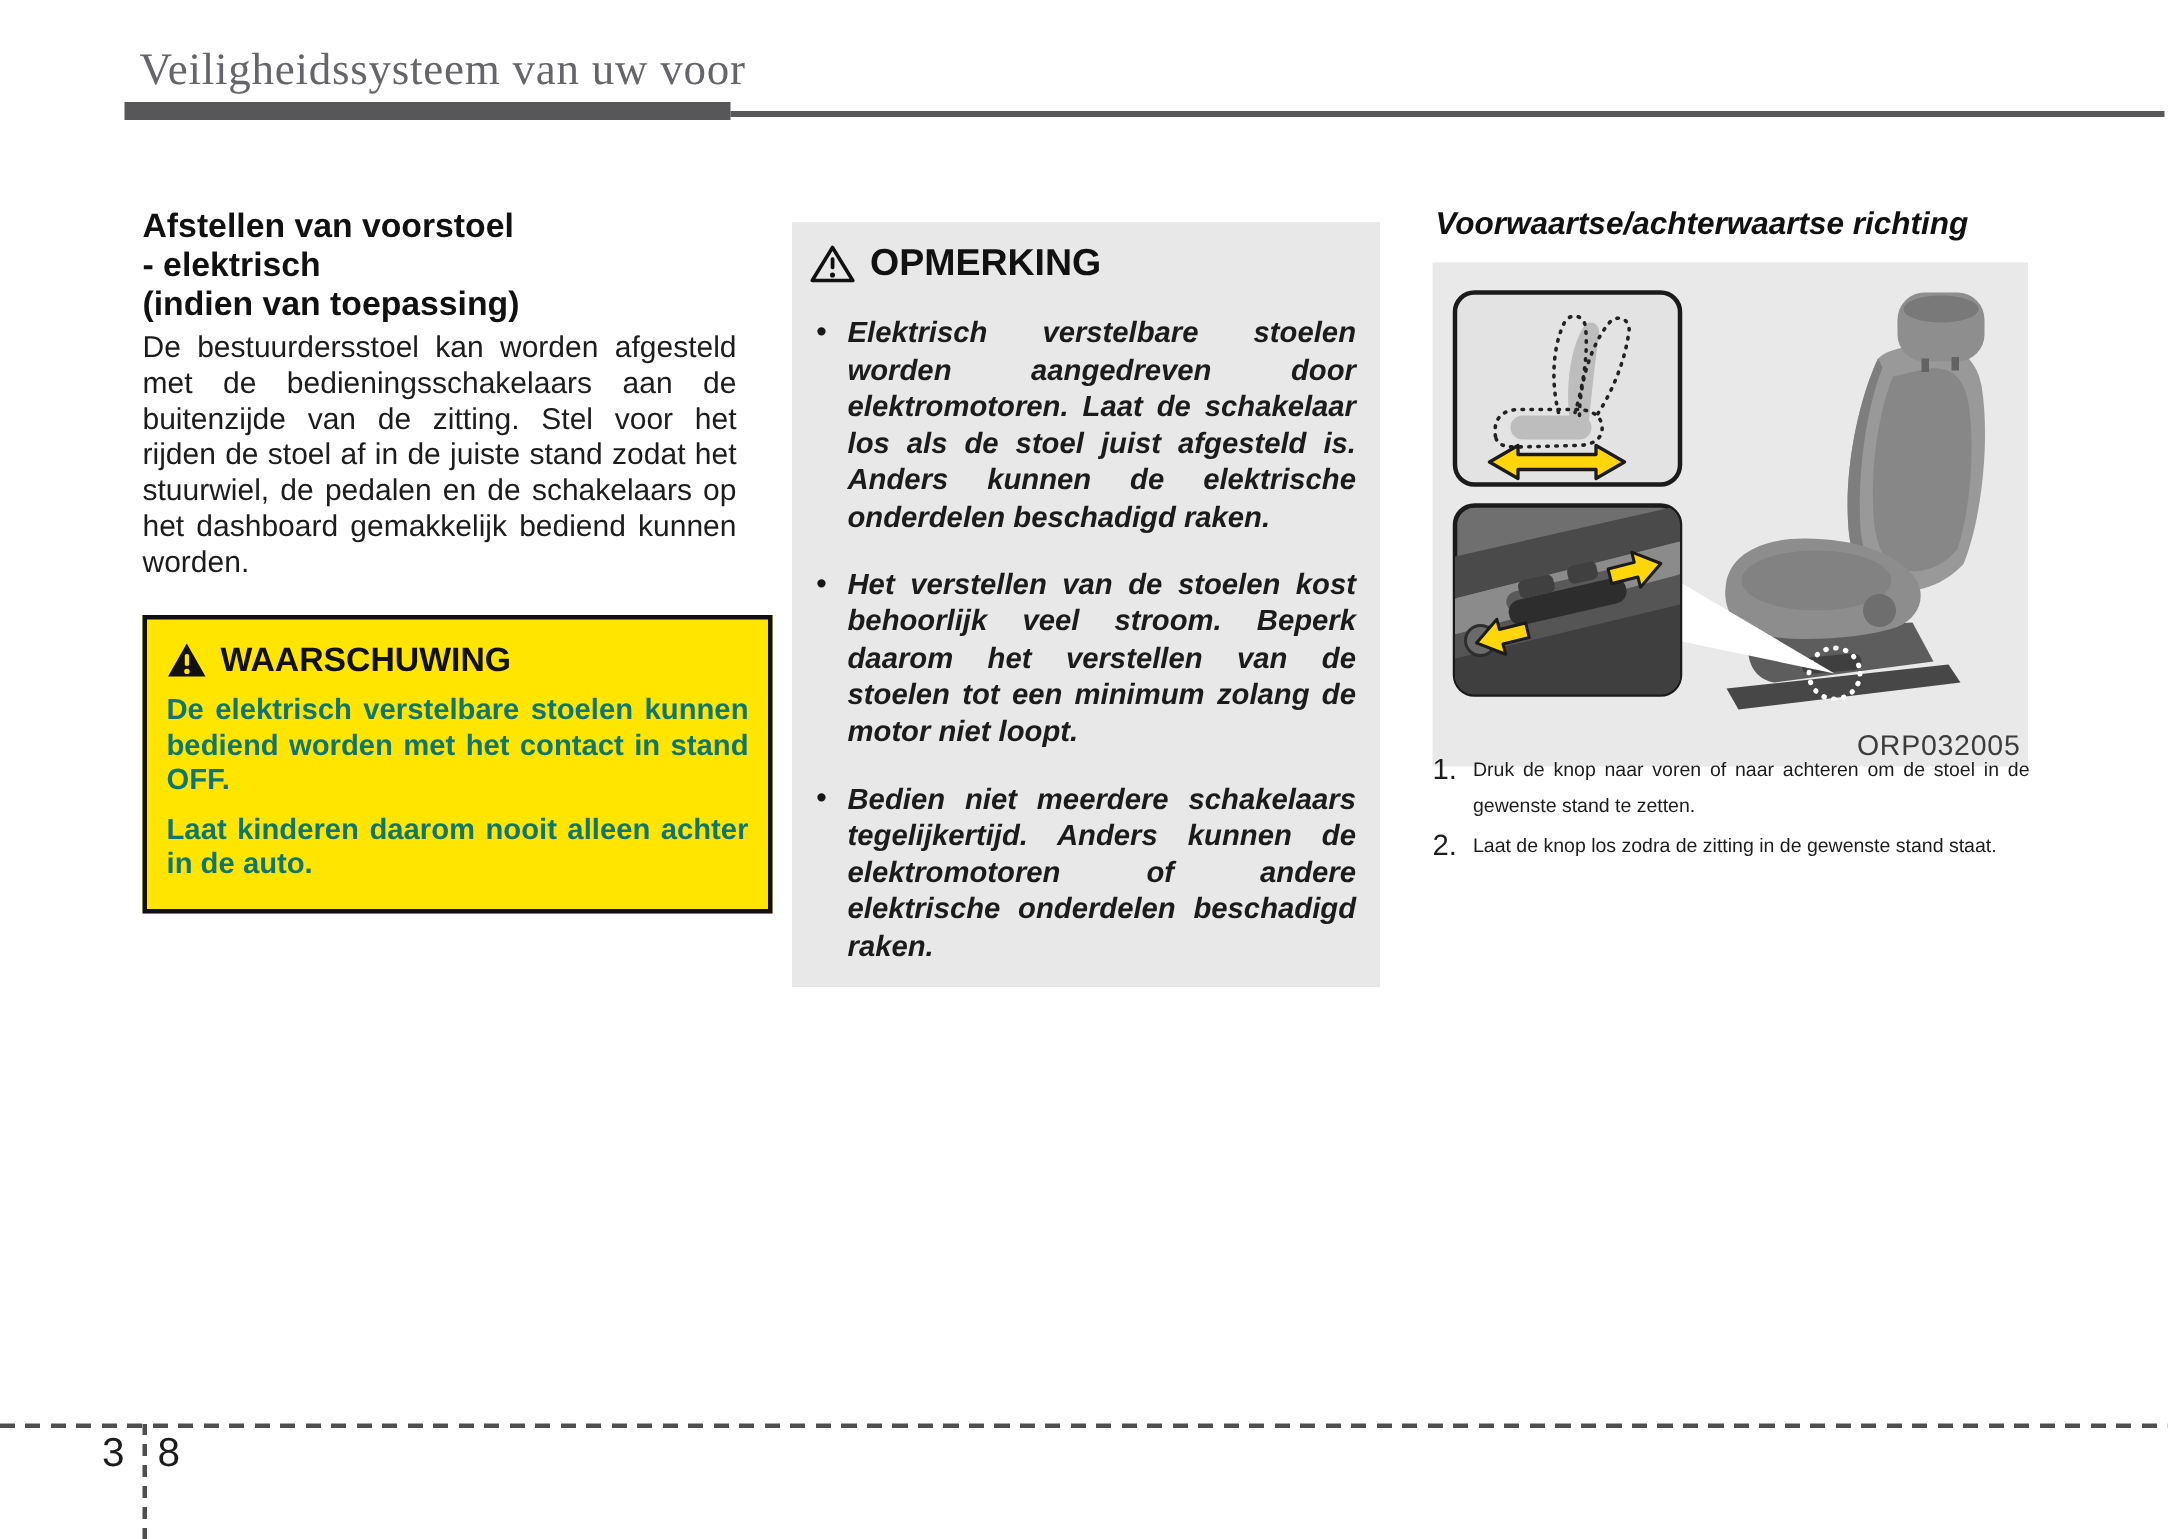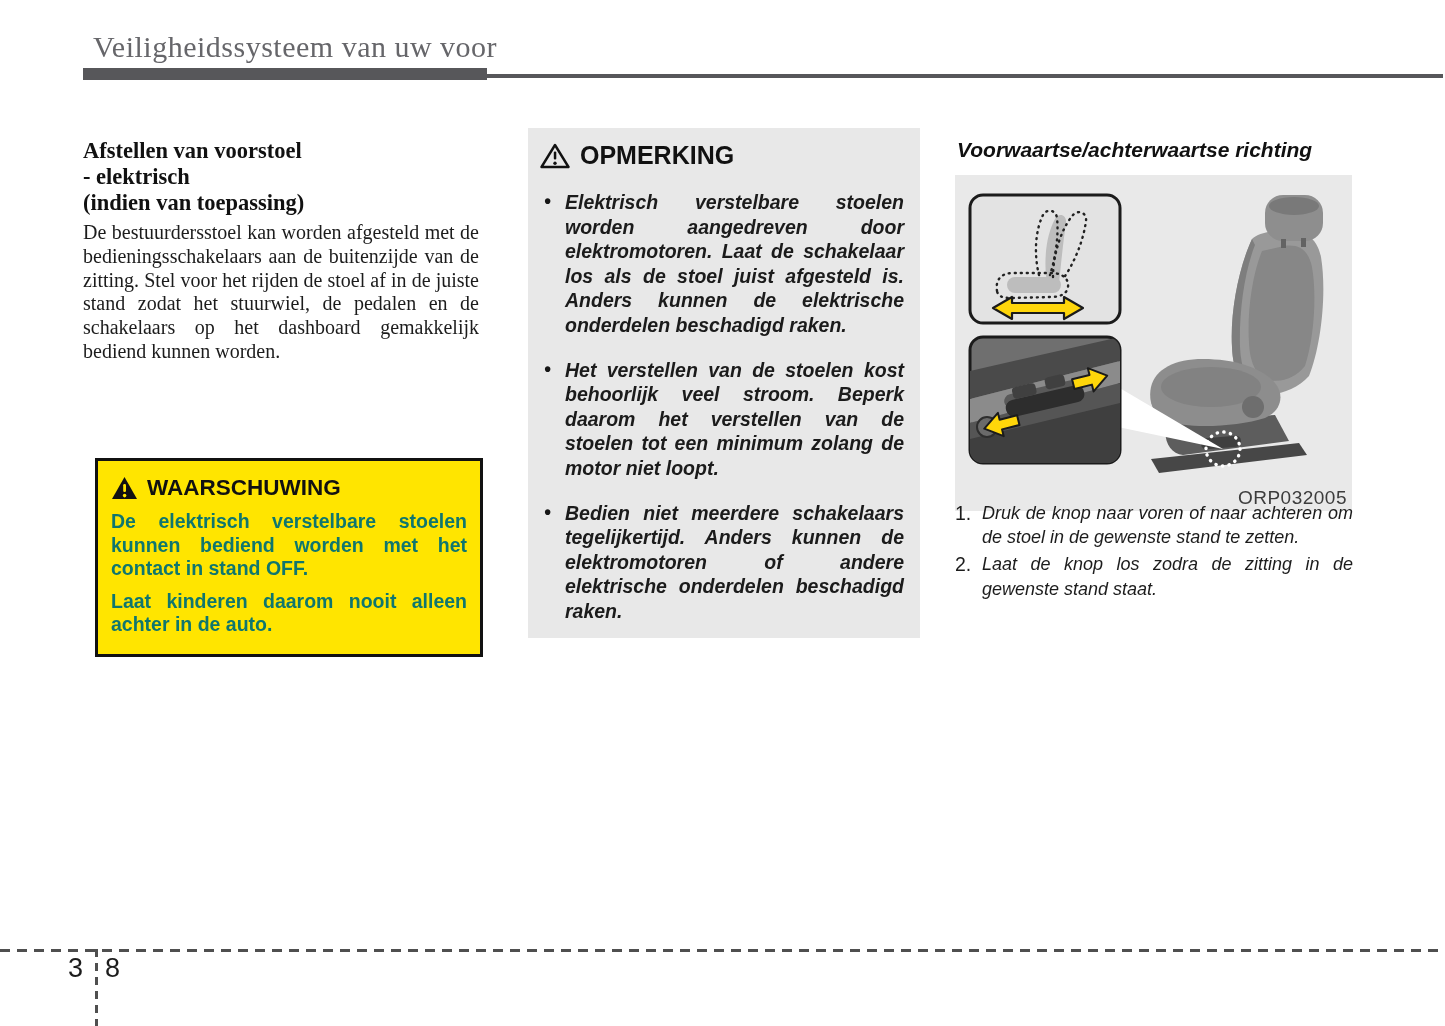--- a/index.html
+++ b/index.html
@@ -10,59 +10,59 @@
   
   .hdr-title{
     position:absolute;left:93px;top:30px;
     font-family:"Liberation Serif",serif;font-size:30px;color:#66666a;
     letter-spacing:.5px;white-space:nowrap;
   }
   .hdr-bar-thick{position:absolute;left:83px;top:68px;width:404px;height:12px;background:#57575a;}
   .hdr-bar-thin{position:absolute;left:487px;top:74px;width:956px;height:4px;background:#57575a;}
 
   
-  .col-left{position:absolute;left:83px;top:138px;width:396px;font-family:Liberation Serif, serif;}
+  .col-left{position:absolute;left:95px;top:138px;width:396px;}
   .h1{font-size:22.5px;font-weight:bold;line-height:26px;color:#111;}
   .h1 span{display:block;}
   .body-text{
     margin-top:5px;font-size:20px;line-height:23.8px;color:#1c1c1c;
     text-align:justify;text-justify:inter-word;
   }
   .warn-box{
-    position:absolute;left:95px;top:410px;width:388px;box-sizing:border-box;
-    background:#ffe500;border:3px solid #111;padding:14px 13px 17px 13px;margin-top:48px;
+    position:absolute;left:95px;top:410px;width:420px;box-sizing:border-box;
+    background:#ffe500;border:3px solid #111;padding:14px 13px 17px 13px;
   }
   .warn-title{display:flex;align-items:center;gap:9px;font-size:22.5px;font-weight:bold;color:#111;}
   .warn-para{margin-top:9px;font-size:19.5px;line-height:23.5px;font-weight:bold;
     text-align:justify;text-justify:inter-word;color:#0f766e;}
 
   
   .note-box{
-    position:absolute;left:528px;top:128px;width:392px;min-height:477px;
+    position:absolute;left:528px;top:148px;width:392px;min-height:477px;
     box-sizing:border-box;background:#e8e8e8;padding:13px 16px 14px 12px;
   }
   .note-title{display:flex;align-items:center;gap:10px;font-size:25px;font-weight:bold;color:#111;}
   .bullet{position:relative;padding-left:25px;margin-top:7px;}
   .bullet .marker{position:absolute;left:4px;top:0;font-weight:bold;font-style:italic;font-size:19.5px;}
   .bullet .btxt{
     display:block;font-size:19.5px;line-height:24.6px;font-weight:bold;font-style:italic;
     text-align:justify;text-justify:inter-word;color:#1b1b1b;margin-top:20px;
   }
 
   
   .fig-heading{position:absolute;left:957px;top:138px;width:400px;
     font-size:21px;font-weight:bold;font-style:italic;color:#111;white-space:nowrap;}
   .figure{position:absolute;left:955px;top:175px;width:397px;height:336px;background:#e9e9e9;}
   .figure svg{display:block;}
   .fig-label{position:absolute;right:5px;bottom:2px;font-size:19px;color:#3c3c3c;letter-spacing:.5px;}
   .steps{position:absolute;left:955px;top:498px;width:398px;}
   .step{display:flex;margin-top:3px;}
   .step .num{flex:0 0 27px;font-size:19.5px;line-height:24.2px;color:#1c1c1c;}
-  .step .stxt{flex:1;font-size:18px;line-height:24.2px;color:#1c1c1c;
-    text-align:justify;text-justify:inter-word;font-style:italic;}
+  .step .stxt{flex:1;font-size:13px;line-height:24.2px;color:#1c1c1c;
+    text-align:justify;text-justify:inter-word;}
 
   
   .foot-hline{position:absolute;left:0;top:949px;width:1445px;height:3px;
     background:repeating-linear-gradient(90deg,#4f4f4f 0 10px,transparent 10px 17px);}
   .foot-vline{position:absolute;left:95px;top:949px;width:3px;height:77px;
     background:repeating-linear-gradient(180deg,#4f4f4f 0 8px,transparent 8px 14px);}
   .foot-ch{position:absolute;left:68px;top:953px;font-size:27px;color:#1c1c1c;}
   .foot-pg{position:absolute;left:105px;top:953px;font-size:27px;color:#1c1c1c;}
 </style>
 </head>

